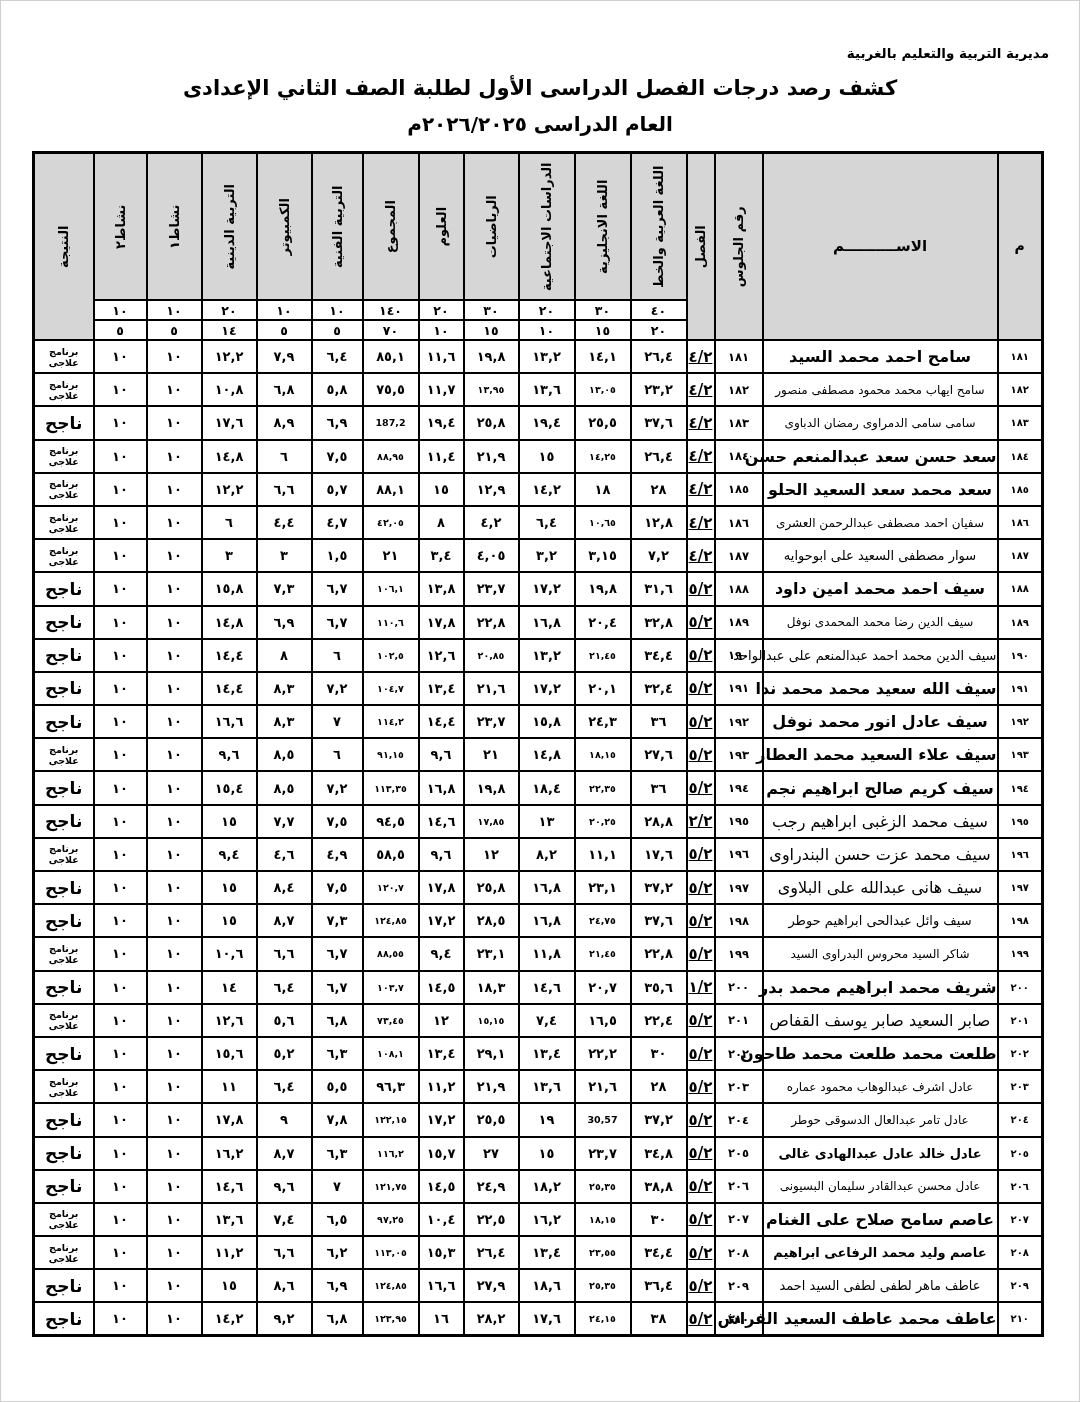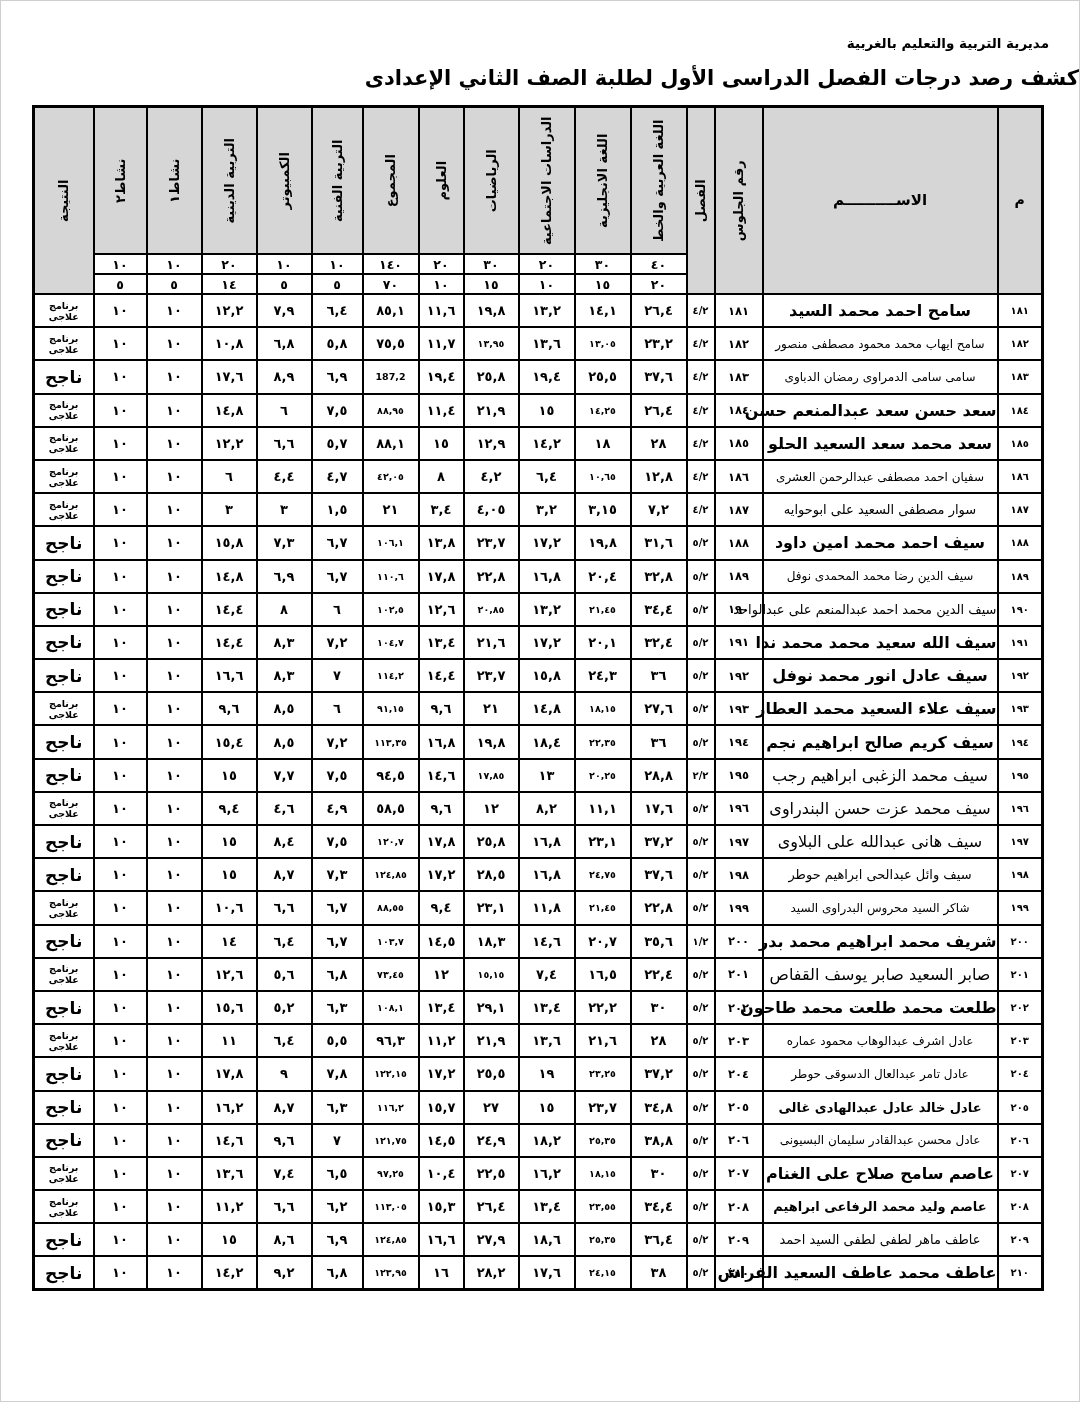--- a/index.html
+++ b/index.html
@@ -7,32 +7,33 @@
   body {
     width: 1080px; height: 1402px;
     font-family: "DejaVu Sans", sans-serif;
     color: #000;
     overflow: hidden;
   }
   .page {
     width: 1080px; height: 1402px;
     direction: rtl;
     border: 1px solid #cfcfcf;
-    padding-top: 32px;
+    padding-top: 42px;
     background: #fff;
   }
   .org {
     margin-right: 30px;
     text-align: right;
     font-size: 13.5px;
     font-weight: bold;
     line-height: 20.5px;
   }
   .title1 {
     margin-top: 12px;
+    text-align: center;
     font-size: 21px;
     font-weight: bold;
   }
   .title2 {
     margin-top: 12px;
     text-align: center;
     font-size: 20px;
     font-weight: bold;
   }
   table.sheet {
@@ -66,21 +67,21 @@
     transform: rotate(-90deg);
     white-space: nowrap;
     font-weight: bold;
     font-size: 13px;
   }
   th.idx-h { font-size: 14px; font-weight: bold; }
   th.name-h { font-size: 15px; font-weight: bold; margin-top: 48px; }
   tbody tr { height: 33.2px; background: #fff; }
   td.no  { font-size: 10px; font-weight: 700; }
   td.seat{ font-size: 11.5px; font-weight: bold; }
-  td.cls { font-size: 10px; font-weight: bold; }
+  td.cls { font-size: 15px; font-weight: bold; text-decoration: underline; }
   td.name {
     text-align: right;
     padding-right: 4px;
     white-space: nowrap;
   }
   td.name.n16 { font-size: 16px; }
   td.name.n13 { font-size: 13px; margin-top: 36px; }
   td.name.n12 { font-size: 12px; }
   td.name.n10 { font-size: 13px; }
   td.name.nb  { font-weight: bold; }
@@ -101,20 +102,21 @@
 </style>
 </head>
 <body>
 
 <div class="page">
   <div class="org">
     <div>مديرية التربية والتعليم بالغربية</div>
   </div>
 
   <div class="title1">كشف رصد درجات   الفصل الدراسى الأول لطلبة الصف الثاني الإعدادى</div>
+  <div class="title2">العام الدراسى ٢٠٢٦/٢٠٢٥م</div>
 
   <table class="sheet">
     <colgroup>
       <col class="c-idx">
         <col class="c-name">
         <col class="c-seat">
         <col class="c-cls">
       <col class="c-s1">
         <col class="c-s2">
         <col class="c-s3">
@@ -616,21 +618,21 @@
           <td class="score">١٠</td>
           <td class="score">١٠</td>
           <td class="result remed">برنامج علاجى</td>
   </tr>
         <tr>
     <td class="no">٢٠٤</td>
     <td class="name n12">عادل تامر عبدالعال الدسوقى حوطر</td>
     <td class="seat">٢٠٤</td>
     <td class="cls">٥/٢</td>
     <td class="score">٣٧,٢</td>
-          <td class="score sm">٢٣,٢٥</td>
+          <td class="score sm">30,57</td>
           <td class="score">١٩</td>
           <td class="score">٢٥,٥</td>
           <td class="score">١٧,٢</td>
           <td class="score sm">١٢٢,١٥</td>
           <td class="score">٧,٨</td>
           <td class="score">٩</td>
           <td class="score">١٧,٨</td>
           <td class="score">١٠</td>
           <td class="score">١٠</td>
           <td class="result pass">ناجح</td>

